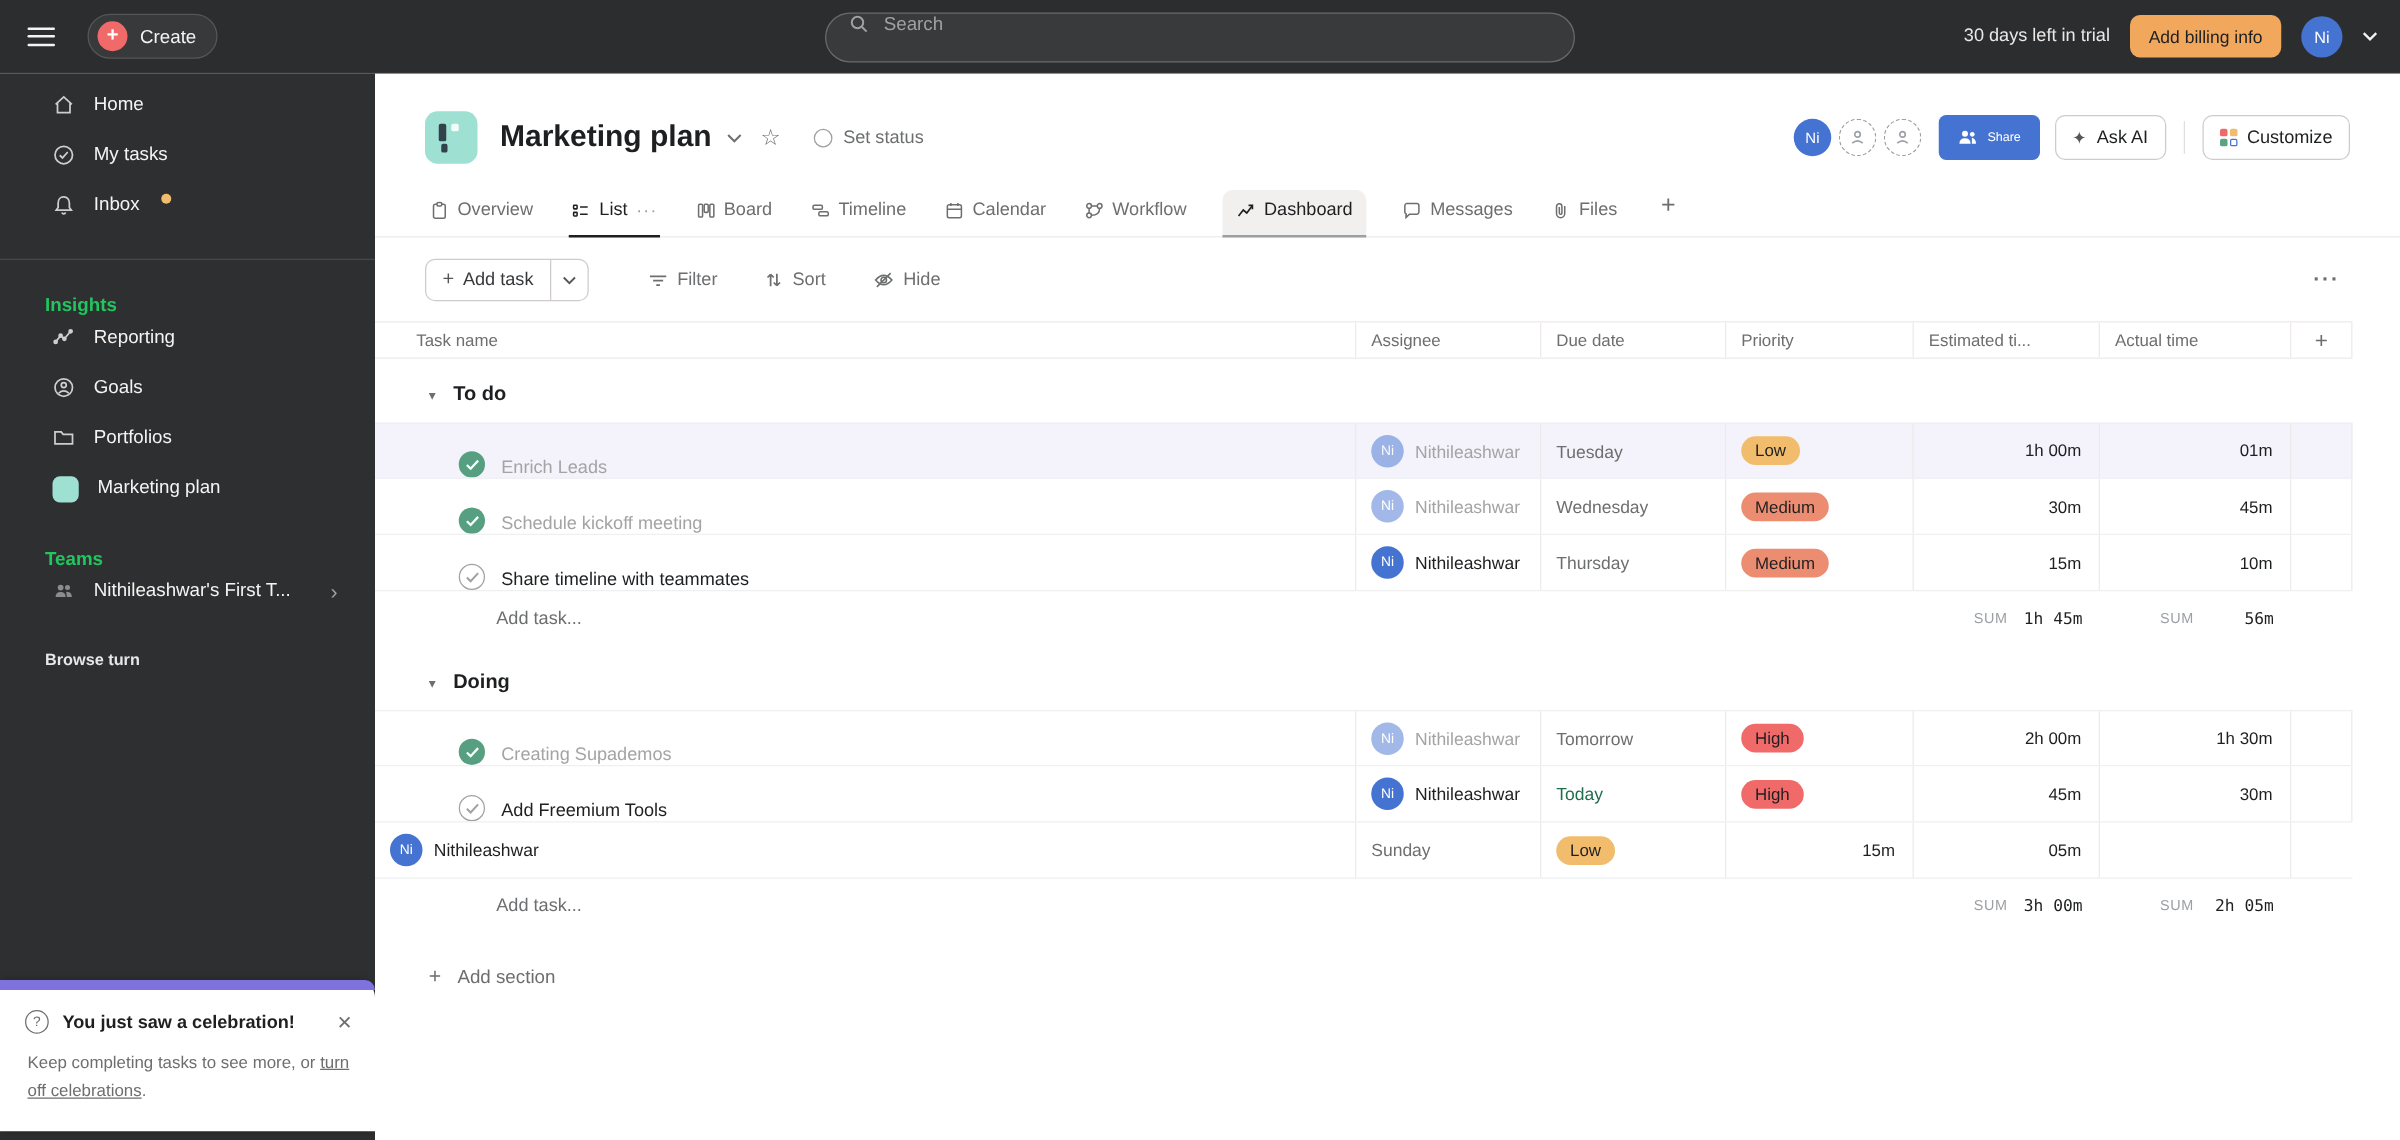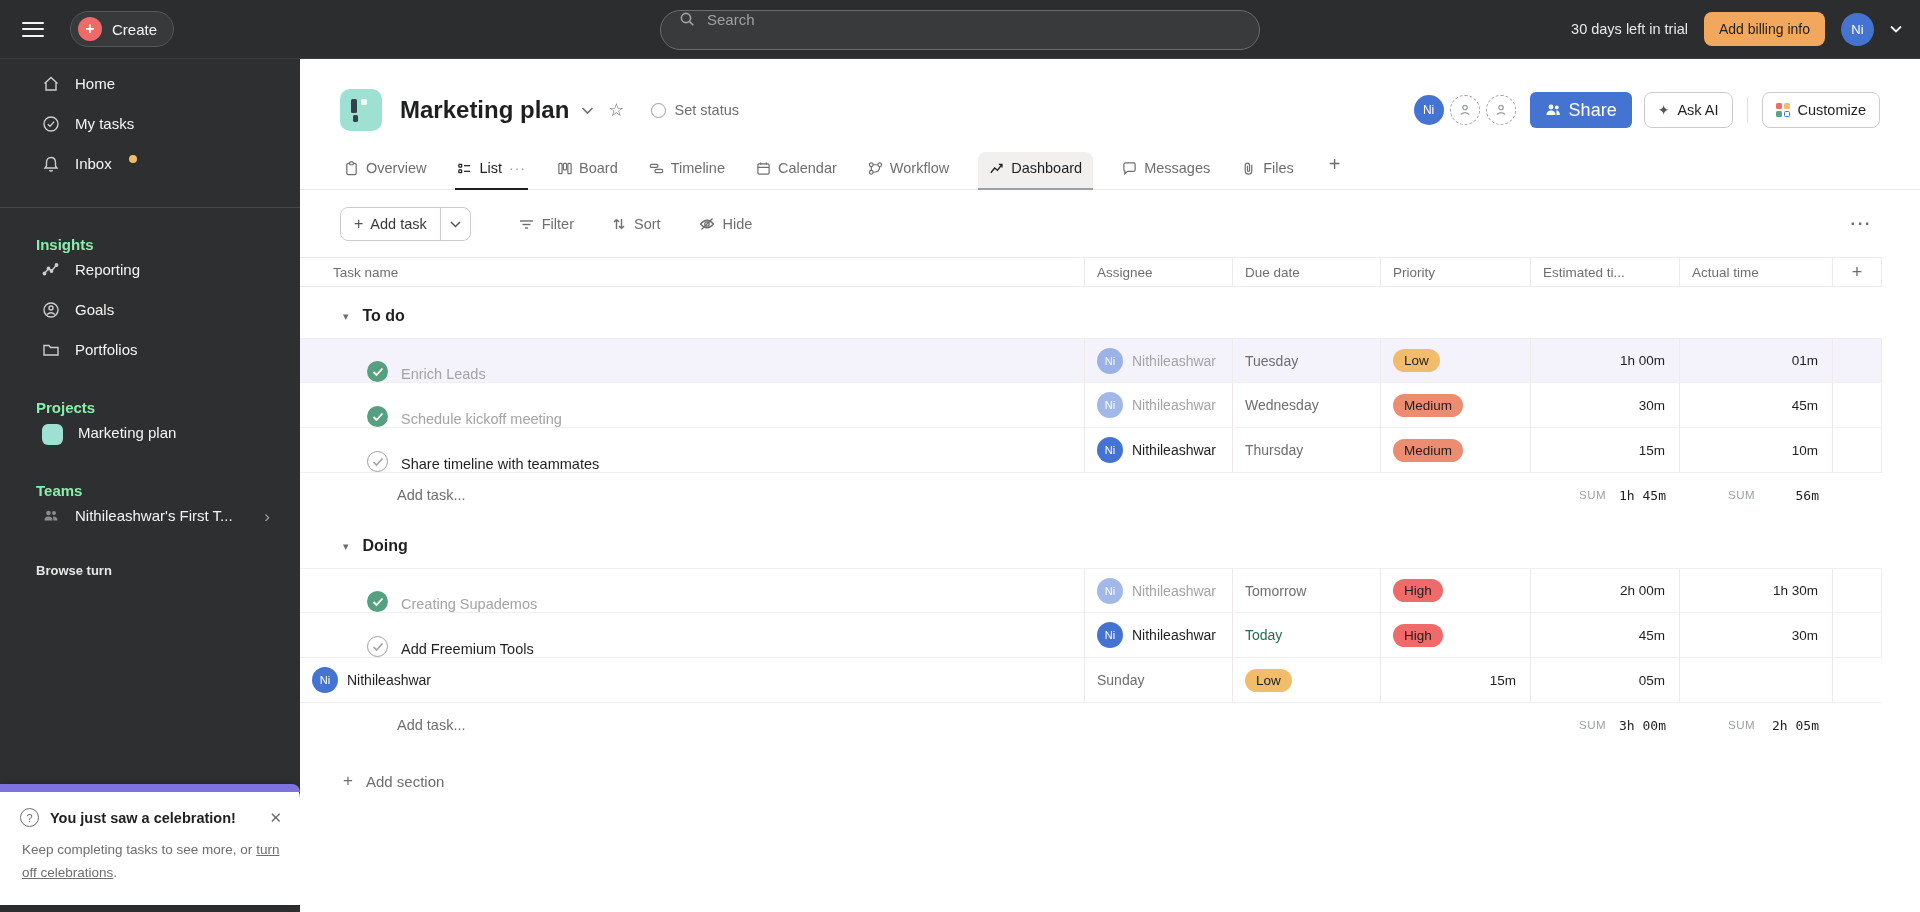--- a/index.html
+++ b/index.html
@@ -28,21 +28,21 @@
   
   .app-body { display:flex; height:853px; }
   .sidenav { position:relative; width:300px; background:#2e2f31; padding-top:16px; flex-shrink:0; }
   .main { flex:1; background:#fff; position:relative; overflow:hidden; }
 
   
   .side-item { height:40px; display:flex; align-items:flex-start; gap:15px; padding-left:42px;
     color:#f5f4f3; font-size:15px; cursor:pointer; }
   .side-item svg { flex-shrink:0; }
   .side-divider { height:1px; background:#47484a; margin:12px 0 10px 0; }
-  .side-header { padding:18px 0 8px 36px; color:#86efac; font-size:15px; font-weight:bold; cursor:pointer; }
+  .side-header { padding:18px 0 8px 36px; color:#22c55e; font-size:15px; font-weight:bold; cursor:pointer; }
   .dot { width:8px; height:8px; border-radius:50%; background:#f1bd6c; margin-left:2px; }
   .swatch { width:21px; height:21px; border-radius:6px; background:#9ee0d2; }
   .team-chevron { margin-left:auto; margin-right:30px; color:#a2a0a2; font-size:17px; }
   .browse-teams { padding:16px 0 0 36px; color:#e8e7e6; font-size:13px; font-weight:bold; cursor:pointer; }
 
   
   .toast { position:absolute; left:0; bottom:7px; width:300px; background:#fff;
     border-radius:0 14px 0 0; box-shadow:0 0 8px rgba(0,0,0,.25); }
   .toast-bar { height:8px; background:#7e72de; border-radius:0 14px 0 0; }
   .toast-body { padding:16px 18px 20px 20px; }
@@ -65,21 +65,21 @@
   .title-chevron { margin-left:12px; cursor:pointer; display:flex; }
   .star { margin-left:14px; font-size:18px; color:#6d6e6f; cursor:pointer; }
   .set-status { margin-left:26px; display:flex; align-items:center; gap:9px; color:#6d6e6f; font-size:14.5px; cursor:pointer; }
   .status-circle { width:15px; height:15px; border:1.5px solid #9ca0a4; border-radius:50%; }
   .proj-header-right { margin-left:auto; display:flex; align-items:center; }
   .avatar-sm { width:30px; height:30px; border-radius:50%; background:#4573d2; color:#fff; font-size:12px;
     display:flex; align-items:center; justify-content:center; cursor:pointer; }
   .avatar-dashed { width:30px; height:30px; border-radius:50%; border:1.5px dashed #9ca0a4; margin-left:6px;
     display:flex; align-items:center; justify-content:center; cursor:pointer; }
   .share-btn { margin-left:14px; height:36px; display:flex; align-items:center; gap:8px; background:#4573d2;
-    color:#fff; font-size:18px; border:none; border-radius:6px; padding:0 15px; cursor:pointer; }
+    color:#fff; font-size:10px; border:none; border-radius:6px; padding:0 15px; cursor:pointer; }
   .ghost-btn { height:36px; display:flex; align-items:center; gap:8px; background:#fff; color:#1e1f21;
     font-size:14.5px; border:1px solid #cfcbcb; border-radius:8px; padding:0 13px; cursor:pointer; }
   .ask-ai { margin-left:12px; }
   .sparkle { color:#565557; font-size:14px; }
   .vdivider { width:1px; height:26px; background:#e0dedd; margin:0 14px; }
   .cust-grid { display:grid; grid-template-columns:6px 6px; grid-template-rows:6px 6px; gap:2px; }
   .cust-grid i { border-radius:1.5px; }
   .cg1 { background:#f06a6a; } .cg2 { background:#f1bd6c; } .cg3 { background:#5da283; } .cg4 { border:1.5px solid #4573d2; }
 
   
@@ -233,21 +233,20 @@
         </svg>
       <span>Goals</span>
     </div>
     <div class="side-item">
       <svg width="18" height="18" viewBox="0 0 18 18" fill="none" stroke="#cfcdcd" stroke-width="1.4">
           <path d="M2 4.5 H7 L8.5 6.5 H16 V14 H2 Z"></path>
         </svg>
       <span>Portfolios</span>
     </div>
 
-    <div class="side-header">Projects</div>
     <div class="side-item">
       <span class="swatch"></span>
       <span>Marketing plan</span>
     </div>
 
     <div class="side-header">Teams</div>
     <div class="side-item">
       <svg width="18" height="18" viewBox="0 0 18 18" fill="#8a8d8f">
           <circle cx="6.5" cy="6" r="2.3"></circle>
           <path d="M2.5 13.5 Q2.5 9.5 6.5 9.5 Q10.5 9.5 10.5 13.5 Z"></path>

